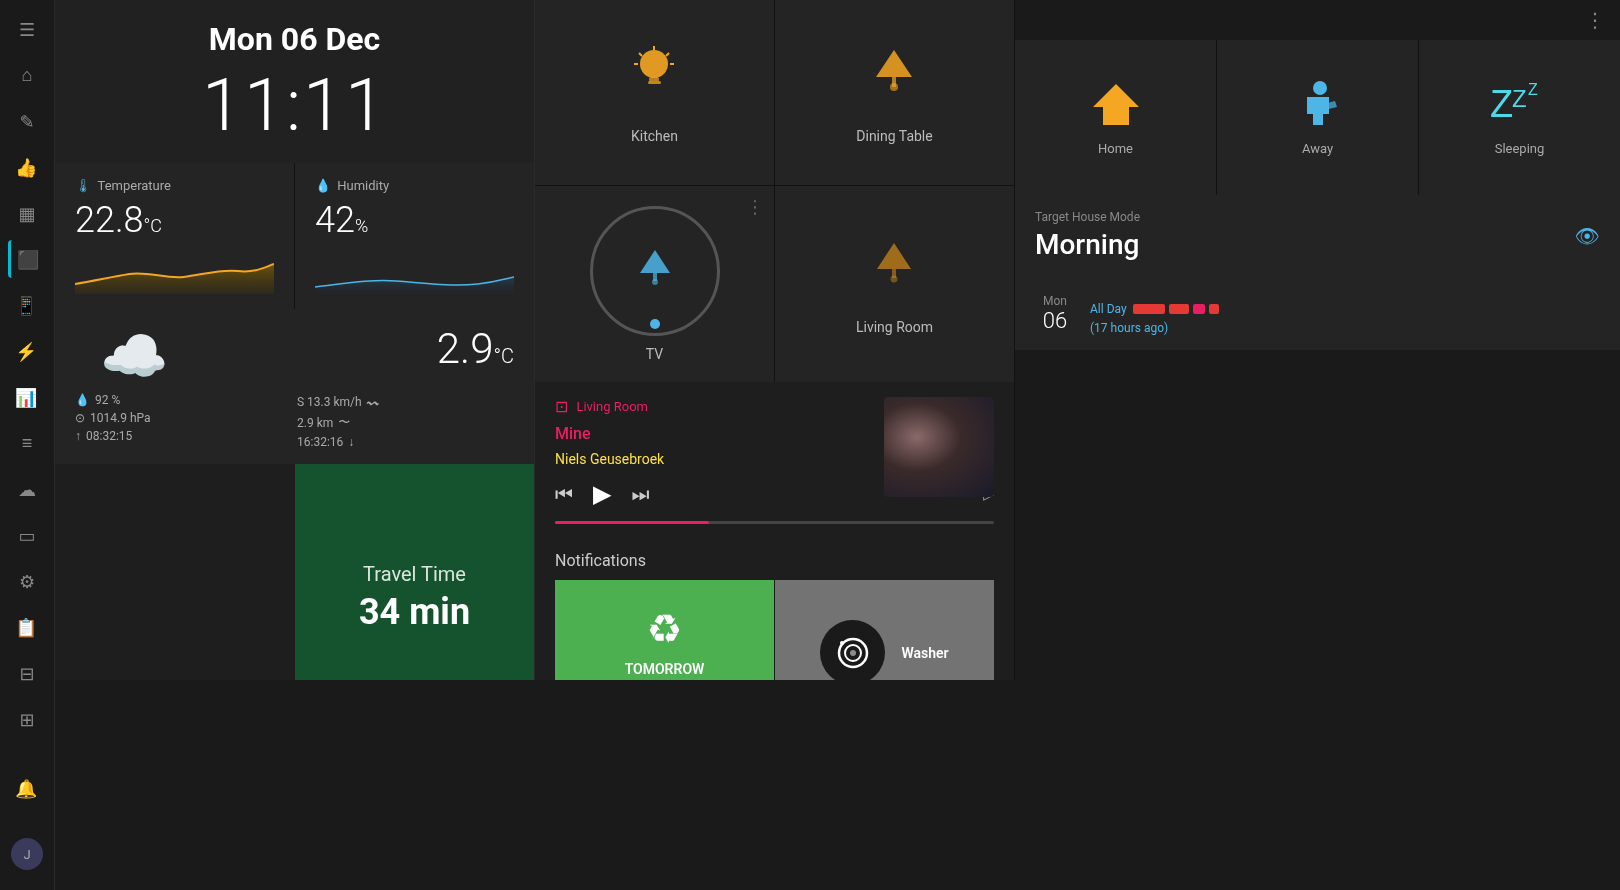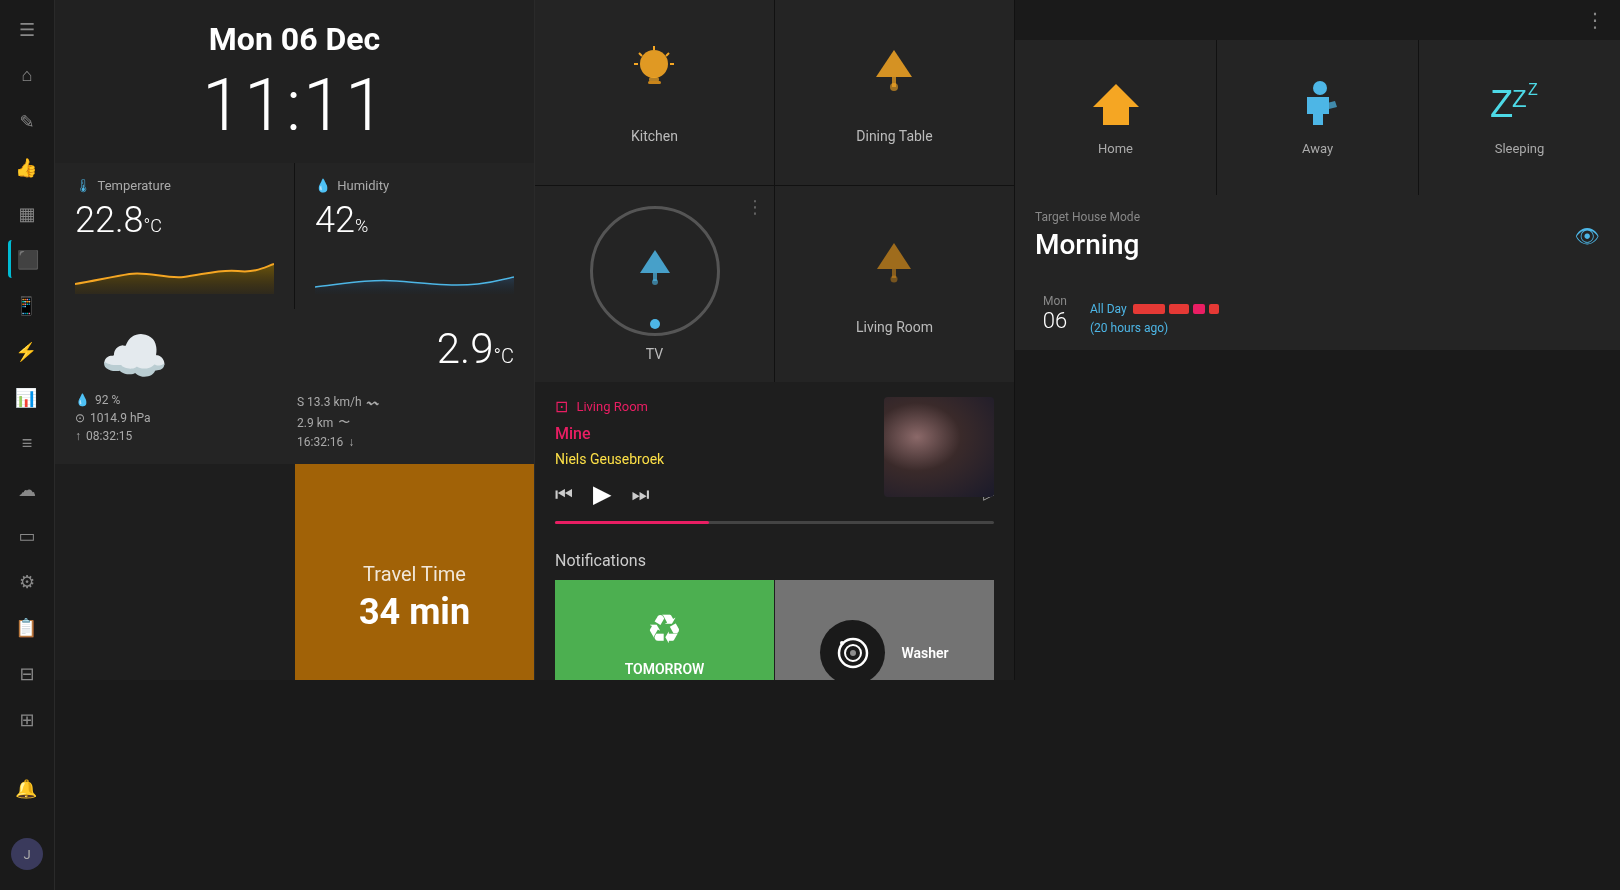--- a/index.html
+++ b/index.html
@@ -164,21 +164,21 @@
       gap: 4px;
     }
     .detail-col-right {
       text-align: right;
       display: flex;
       flex-direction: column;
       gap: 4px;
     }
 
     .travel-card {
-      background: #a16207;
+      background: #14532d;
       flex: 1;
       display: flex;
       flex-direction: column;
       align-items: center;
       justify-content: center;
       margin-left: 120px;
     }
     .travel-label {
       font-size: 20px;
       color: rgba(255,255,255,0.85);
@@ -774,19 +774,19 @@
       <div style="display:flex; flex-direction:column; flex:1; gap:5px; padding-top:3px;margin-top:8px;">
         <div style="display:flex; align-items:center; gap:6px;">
           <span style="font-size:12px; color:#4db6e6;">All Day</span>
           <span style="display:flex; gap:4px; align-items:center;">
             <span style="display:inline-block; width:32px; height:10px; background:#e53935; border-radius:2px;"></span>
             <span style="display:inline-block; width:20px; height:10px; background:#e53935; border-radius:2px;"></span>
             <span style="display:inline-block; width:12px; height:10px; background:#e91e63; border-radius:2px;"></span>
             <span style="display:inline-block; width:10px; height:10px; background:#e53935; border-radius:2px;"></span>
           </span>
         </div>
-        <div style="font-size:12px; color:#4db6e6;">(20 hours ago)</div>
+        <div style="font-size:12px; color:#4db6e6;">(17 hours ago)</div>
       </div>
     </div>
 
   </div>
 
 </div>
 
 </body></html>

